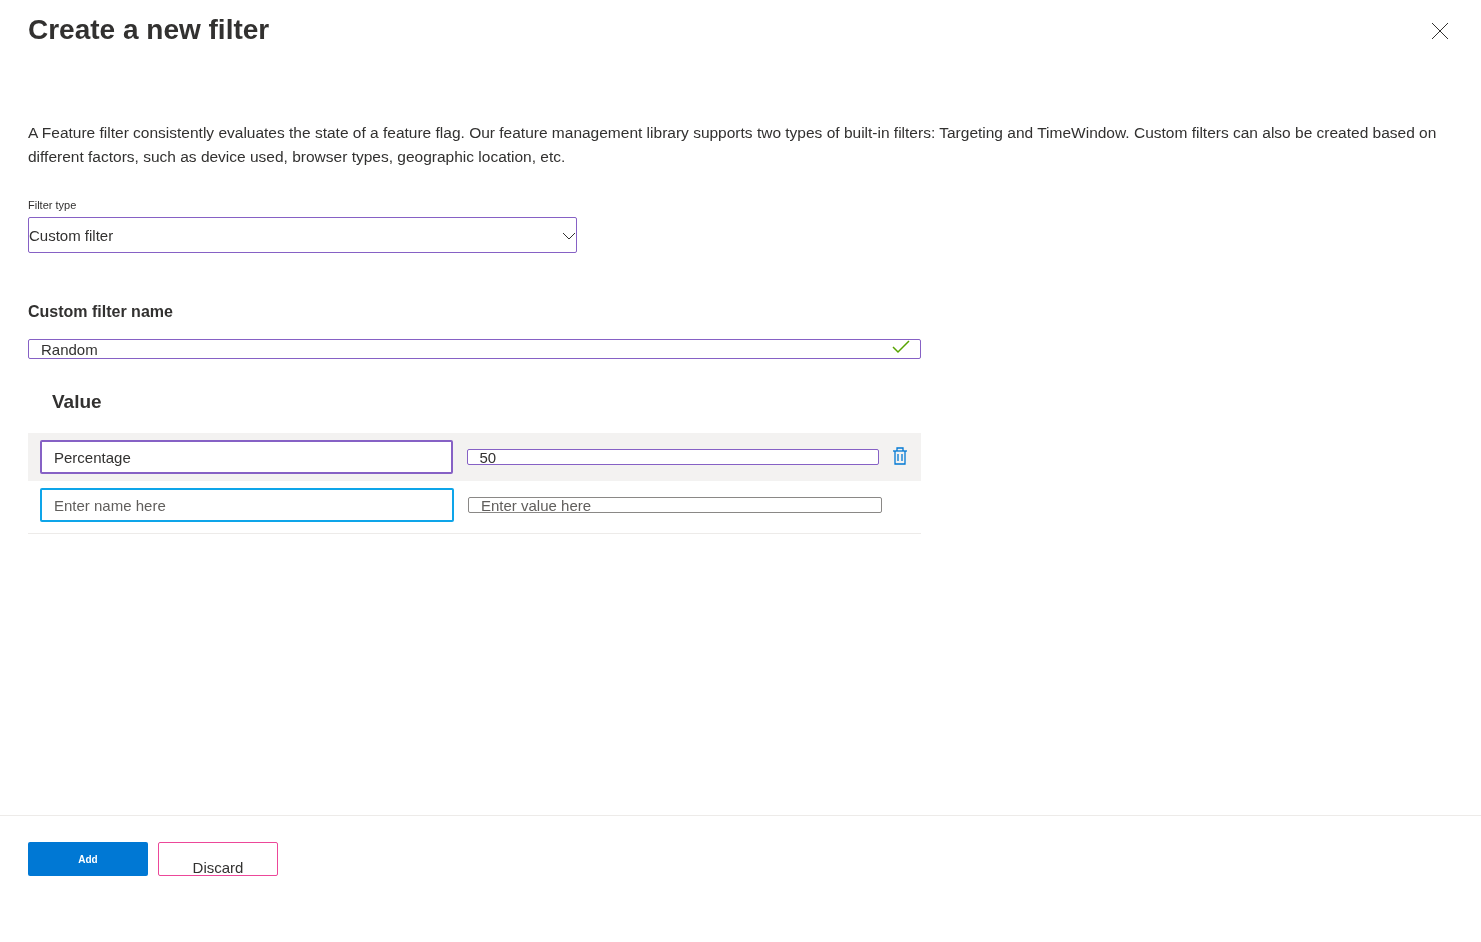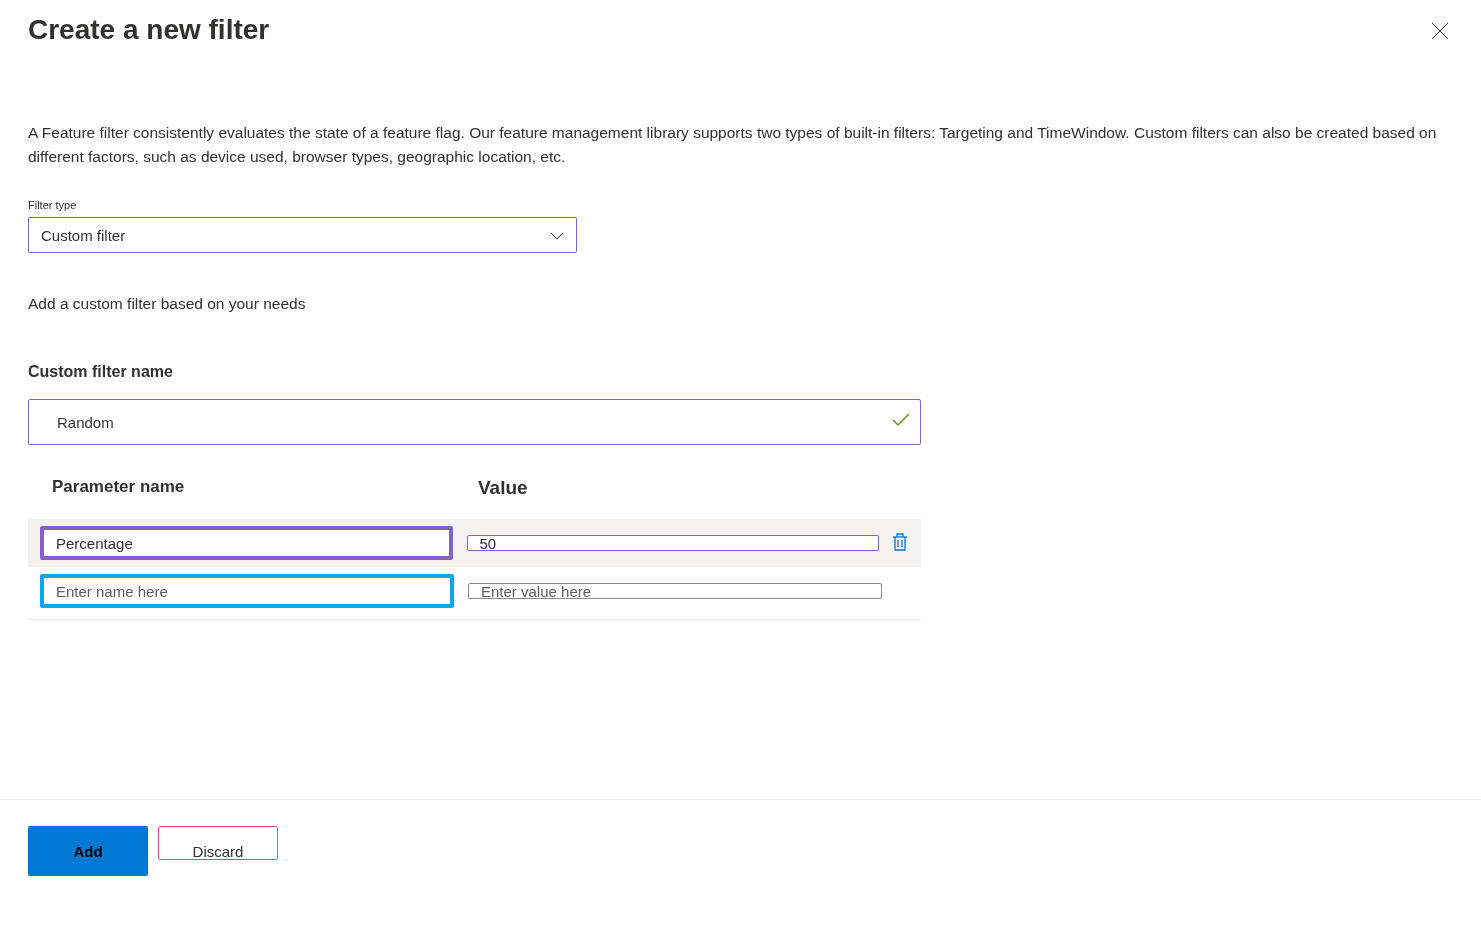--- a/index.html
+++ b/index.html
@@ -61,21 +61,21 @@
       font-weight: 600;
       color: #323130;
       margin-bottom: 18px;
       display: block;
     }
     .select-box {
       width: 549px;
       height: 36px;
       border: 1px solid #8661c5;
       border-radius: 2px;
-      padding: 0 12px;
+      padding: 0 0;
       display: flex;
       align-items: center;
       justify-content: space-between;
       background: #fff;
       cursor: pointer;
       font-size: 15px;
       color: #323130;
     }
     .chevron-icon svg {
       stroke: #323130;
@@ -85,26 +85,26 @@
     .subtext {
       margin-top: 42px;
       font-size: 15.5px;
       color: #323130;
     }
     .custom-name-group {
       margin-top: 50px;
     }
     .name-input-wrapper {
       width: 893px;
-      height: 46px;
+      height: 20px;
       border: 1px solid #8661c5;
       border-radius: 2px;
       display: flex;
       align-items: center;
-      padding: 0 10px 0 28px;
+      padding: 0 10px 0 12px;
       background: #fff;
     }
     .name-input {
       flex: 1;
       border: none;
       outline: none;
       font-size: 15px;
       font-family: inherit;
       color: #323130;
       background: transparent;
@@ -138,21 +138,21 @@
       display: flex;
       align-items: center;
       padding: 7px 8px 7px 12px;
     }
     .param-row-active {
       background: #f3f2f1;
     }
     .param-input-name {
       width: 414px;
       height: 34px;
-      border: 4px solid #0ea5e9;
+      border: 2px solid #0ea5e9;
       border-radius: 2px;
       padding: 0 12px;
       font-size: 15px;
       font-family: inherit;
       color: #323130;
       background: #fff;
       outline: none;
       margin-right: 14px;
     }
     .param-input-value {
@@ -199,26 +199,26 @@
       bottom: 0;
       left: 0;
       right: 0;
       border-top: 1px solid #edebe9;
       padding: 26px 0 66px 28px;
       display: flex;
       gap: 10px;
     }
     .btn-primary {
       background: #0078d4;
-      color: #000000;
+      color: #ffffff;
       border: none;
-      height: 50px;
+      height: 34px;
       min-width: 120px;
       padding: 0 20px;
-      font-size: 15px;
+      font-size: 10px;
       font-family: inherit;
       font-weight: 600;
       cursor: pointer;
       border-radius: 2px;
     }
     .btn-secondary {
       background: #fff;
       color: #323130;
       border: 1px solid #ec4899;
       height: 22px;
@@ -254,37 +254,35 @@
     <div class="select-box">
       <span>Custom filter</span>
       <span class="chevron-icon">
         <svg width="14" height="9" viewBox="0 0 14 9">
           <polyline points="1,1 7,7 13,1"></polyline>
         </svg>
       </span>
     </div>
   </div>
 
-  <p class="subtext">Add a custom filter based on your needs</p>
 
   <div class="custom-name-group">
     <label class="field-label-bold">Custom filter name</label>
     <div class="name-input-wrapper">
       <input type="text" class="name-input" value="Random" style="">
       <span class="checkmark-icon">
         <svg width="18" height="14" viewBox="0 0 18 14">
           <polyline points="1,7 6,12 17,1"></polyline>
         </svg>
       </span>
     </div>
   </div>
 
   <div class="param-table">
     <div class="param-header">
-      <div class="param-header-name">Parameter name</div>
       <div class="param-header-value">Value</div>
     </div>
 
     <div class="param-row param-row-active">
       <input type="text" class="param-input-name" value="Percentage" style="">
       <input type="text" class="param-input-value" value="50" style="">
       <button class="delete-btn">
         <span>
           <svg width="18" height="20" viewBox="0 0 18 20">
             <path d="M2 5 L16 5"></path>

